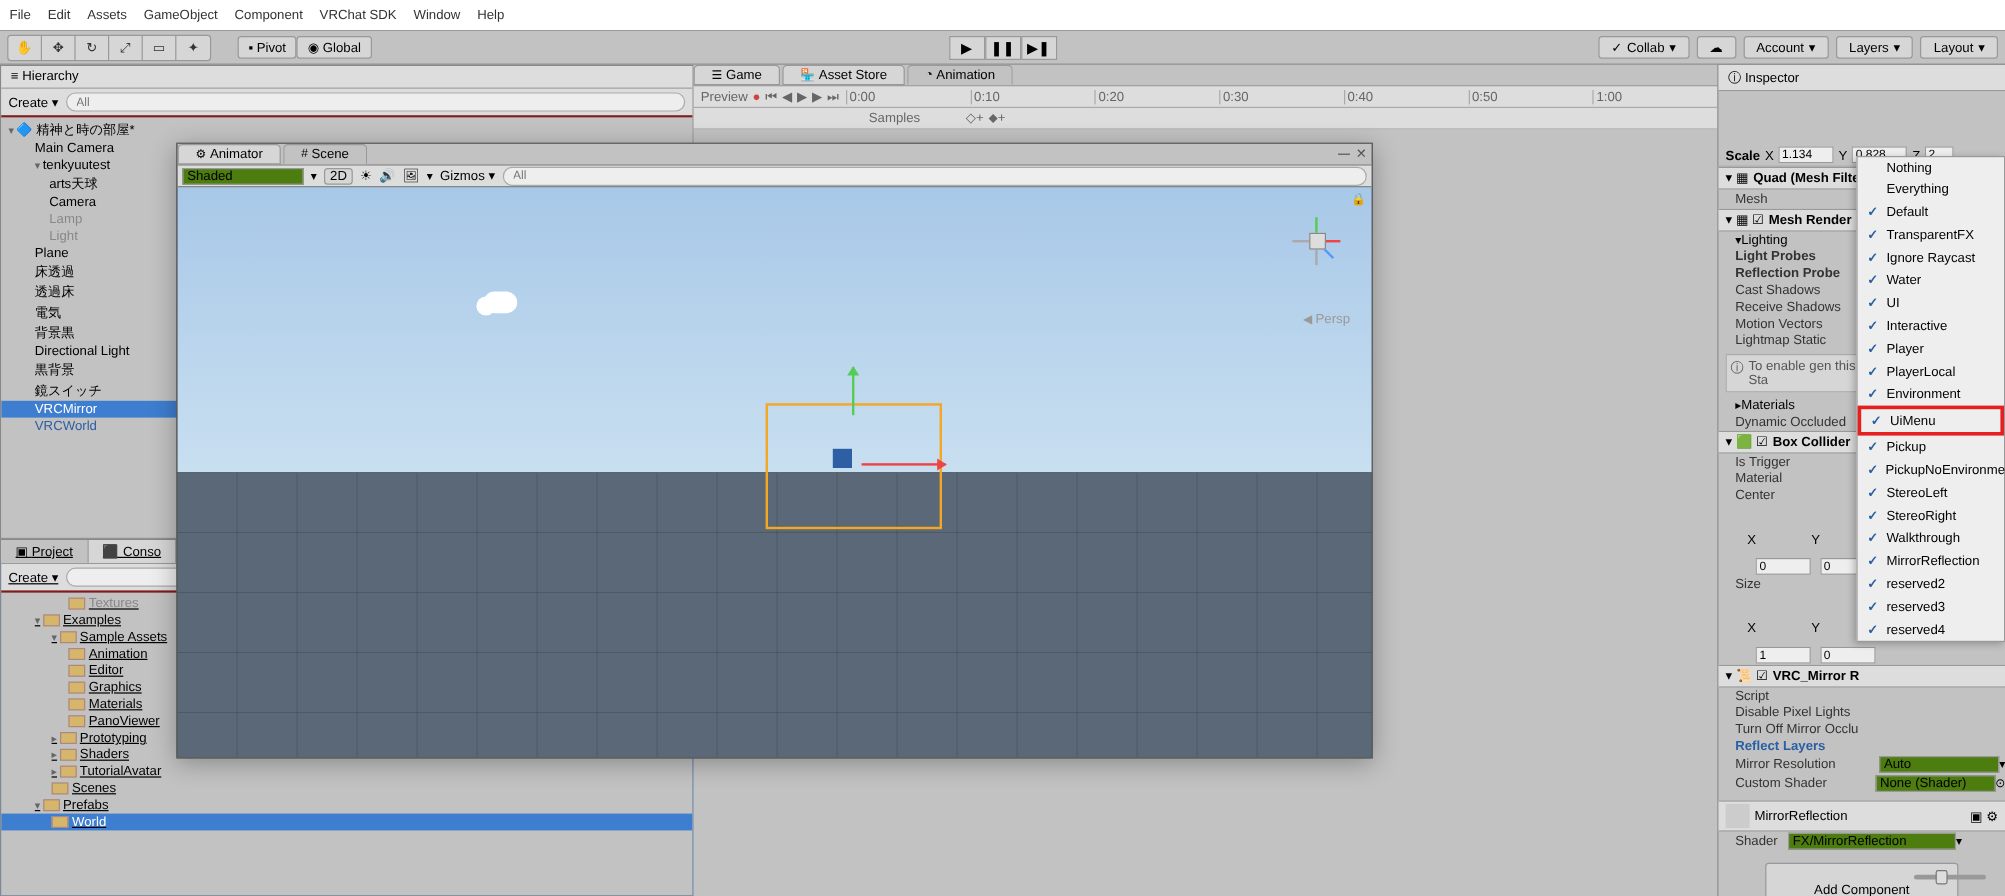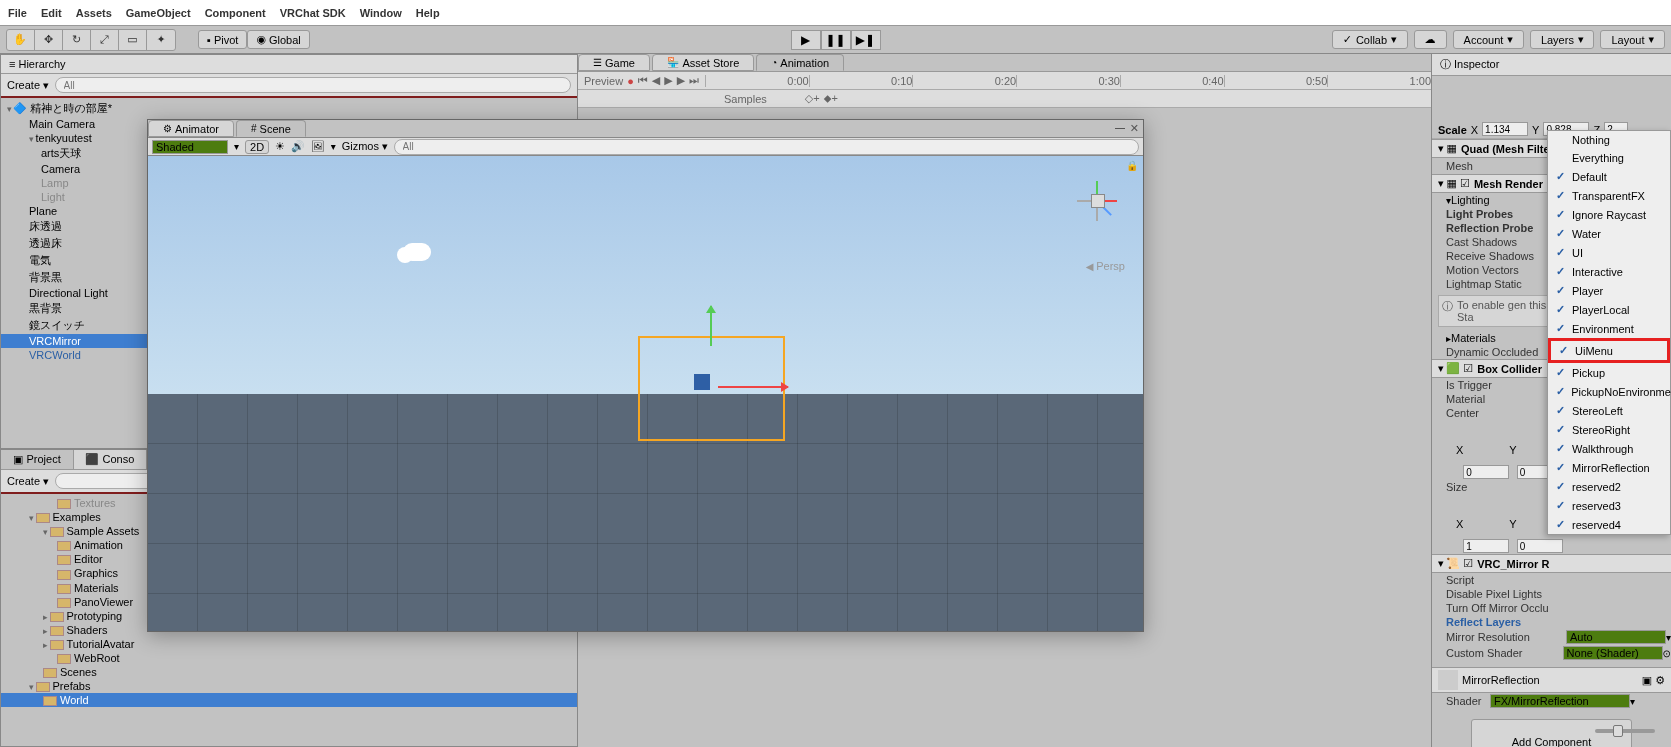--- a/index.html
+++ b/index.html
@@ -1,18 +1,18 @@
 <!DOCTYPE html>
 <html><head>
 <meta charset="utf-8">
 <style>
 * { margin:0; padding:0; box-sizing:border-box; font-family:Arial,sans-serif; font-size:11px; user-select:none; }
 body { background:#c2c2c2; width:1671px; height:747px; overflow:hidden; position:relative; }
 .menubar { background:#fff; height:26px; display:flex; align-items:center; padding:0 8px; gap:14px; border-bottom:1px solid #999; }
-.menubar span { color:#333;font-weight:bold; }
+.menubar span { color:#333; }
 .toolbar { background:#c2c2c2; height:28px; display:flex; align-items:center; padding:0 6px; border-bottom:1px solid #888; position:relative; }
 .tool-group { display:flex; background:#d6d6d6; border:1px solid #999; border-radius:3px; }
 .tool-btn { width:28px; height:20px; display:flex; align-items:center; justify-content:center; border-right:1px solid #999; color:#333; }
 .tool-btn:last-child { border-right:none; }
 .pivot-group { margin-left:22px; display:flex; gap:0; }
 .pill { background:#d6d6d6; border:1px solid #999; border-radius:3px; padding:2px 8px; display:flex; align-items:center; gap:3px; }
 .play-group { position:absolute; left:50%; transform:translateX(-50%); display:flex; }
 .play-btn { width:30px; height:20px; background:#d6d6d6; border:1px solid #999; display:flex; align-items:center; justify-content:center; font-size:12px; }
 .right-tools { position:absolute; right:6px; display:flex; gap:6px; }
 .dropdown-btn { background:#d6d6d6; border:1px solid #999; border-radius:3px; padding:2px 10px; display:flex; align-items:center; gap:4px; }
@@ -24,32 +24,32 @@
 .search-box { flex:1; background:#eee; border:1px solid #aaa; border-radius:10px; padding:1px 8px; height:16px; font-size:10px; }
 .tree { background:#c2c2c2; flex:1; overflow:auto; padding:2px 0; color:#000; }
 .tree-item { padding:1px 4px 1px 18px; white-space:nowrap; }
 .tree-item.root { padding-left:6px; }
 .tree-item.l1 { padding-left:28px; }
 .tree-item.l2 { padding-left:40px; }
 .tree-item.selected { background:#3e7ed0; color:#fff; }
 .tree-item.disabled { color:#888; }
 .foldout::before { content:"▾"; font-size:9px; margin-right:2px; color:#666; }
 .foldout-closed::before { content:"▸"; font-size:9px; margin-right:2px; color:#666; }
-.project-panel { flex:1; border:1px solid #888; background:#3b82f6; display:flex; flex-direction:column; }
+.project-panel { flex:1; border:1px solid #888; background:#3b82f6; display:flex; flex-direction:column;text-decoration:underline; }
 .tab-row { display:flex; background:#ddd; border-bottom:1px solid #999; }
 .tab { padding:3px 12px; background:#d6d6d6; border-right:1px solid #999; }
 .tab.active { background:#c2c2c2; }
 .icon-folder { width:14px; height:10px; background:#d6b66a; border:1px solid #a88; display:inline-block; margin-right:3px; vertical-align:middle; }
 .center-col { flex:1; display:flex; flex-direction:column; position:relative; }
 .center-tabs { display:flex; background:#c2c2c2; border-bottom:1px solid #999; height:18px; }
 .ctab { padding:2px 14px; background:#d6d6d6; border:1px solid #999; border-radius:4px 4px 0 0; margin-right:2px; display:flex; align-items:center; gap:3px; font-size:10px; }
 .ctab.active { background:#c2c2c2; border-bottom:1px solid #c2c2c2; }
 .timeline-row { display:flex; background:#ddd; border-bottom:1px solid #aaa; height:18px; align-items:center; }
 .timeline-controls { padding:0 6px; display:flex; gap:4px; align-items:center; font-size:10px; color:#666; }
-.timeline-ruler { flex:1; display:flex; font-size:9px; color:#666;text-align:right; }
+.timeline-ruler { flex:1; display:flex; font-size:9px; color:#666; }
 .tick { flex:1; border-left:1px solid #aaa; padding-left:2px; }
 .anim-body { flex:1; background:#c2c2c2; display:flex; align-items:center; justify-content:center; color:#555; position:relative; }
 .scene-window { position:absolute; left:147px; top:119px; width:997px; height:513px; background:#393939; border:1px solid #666; box-shadow:0 4px 20px rgba(0,0,0,0.3); }
 .scene-titlebar { background:#c2c2c2; height:18px; display:flex; border-bottom:1px solid #888; }
 .scene-toolbar { background:#ddd; height:18px; display:flex; align-items:center; gap:6px; padding:0 4px; border-bottom:1px solid #888; font-size:10px; }
 .scene-viewport { position:relative; height:calc(100% - 36px); background:linear-gradient(to bottom, #a8c8e8 0%, #c8dff0 50%, #5a6878 50%, #5a6878 100%); overflow:hidden; }
 .grid-floor { position:absolute; bottom:0; left:0; right:0; height:50%; background:#5a6878; background-image:repeating-linear-gradient(to right, transparent 0, transparent 49px, rgba(0,0,0,0.15) 49px, rgba(0,0,0,0.15) 50px), repeating-linear-gradient(to bottom, transparent 0, transparent 49px, rgba(0,0,0,0.15) 49px, rgba(0,0,0,0.15) 50px); }
 .cloud { position:absolute; width:28px; height:18px; background:#fff; border-radius:10px; left:255px; top:87px; }
 .cloud::before { content:""; position:absolute; width:16px; height:16px; background:#fff; border-radius:50%; left:-6px; top:4px; }
 .quad-selected { position:absolute; left:490px; top:180px; width:147px; height:105px; border:2px solid #f5a623; }
@@ -180,21 +180,20 @@
             <div class="tree-item foldout" style="padding-left: 28px;"><span class="icon-folder"></span>Examples</div>
             <div class="tree-item foldout" style="padding-left: 42px;"><span class="icon-folder"></span>Sample Assets</div>
             <div class="tree-item" style="padding-left: 56px;"><span class="icon-folder"></span>Animation</div>
             <div class="tree-item" style="padding-left: 56px;"><span class="icon-folder"></span>Editor</div>
             <div class="tree-item" style="padding-left: 56px;"><span class="icon-folder"></span>Graphics</div>
             <div class="tree-item" style="padding-left: 56px;"><span class="icon-folder"></span>Materials</div>
             <div class="tree-item" style="padding-left: 56px;"><span class="icon-folder"></span>PanoViewer</div>
             <div class="tree-item foldout-closed" style="padding-left: 42px;"><span class="icon-folder"></span>Prototyping</div>
             <div class="tree-item foldout-closed" style="padding-left: 42px;"><span class="icon-folder"></span>Shaders</div>
             <div class="tree-item foldout-closed" style="padding-left: 42px;"><span class="icon-folder"></span>TutorialAvatar</div>
-            <div class="tree-item" style="padding-left: 56px;"><span class="icon-folder"></span>WebRoot</div>
             <div class="tree-item" style="padding-left: 42px;"><span class="icon-folder"></span>Scenes</div>
             <div class="tree-item foldout" style="padding-left: 28px;"><span class="icon-folder"></span>Prefabs</div>
             <div class="tree-item selected" style="padding-left: 42px;"><span class="icon-folder"></span>World</div>
           </div>
       </div>
       <div class="slider-track">
           <div class="slider-thumb"></div>
         </div>
     </div>
   </div>
@@ -340,21 +339,21 @@
 </div>
 
 <div class="scene-window">
   <div class="scene-titlebar">
     <div class="ctab">⚙ <span>Animator</span></div>
     <div class="ctab active"># <span>Scene</span></div>
     <span class="min-x"></span>
     <span class="close-x">✕</span>
   </div>
   <div class="scene-toolbar">
-    <span class="prop-field" style="width:76px">Shaded</span>▾
+    <span class="prop-field" style="width:101px">Shaded</span>▾
     <span class="pill" style="padding:0 4px">2D</span>
     <span>☀</span>
     <span>🔊</span>
     <span>🖼</span>▾
     <span style="margin-left:auto"><span>Gizmos</span> ▾</span>
     <input class="search-box" style="width: 190px;" placeholder="All">
   </div>
   <div class="scene-viewport">
     <div class="grid-floor"></div>
     <div class="cloud"></div>

